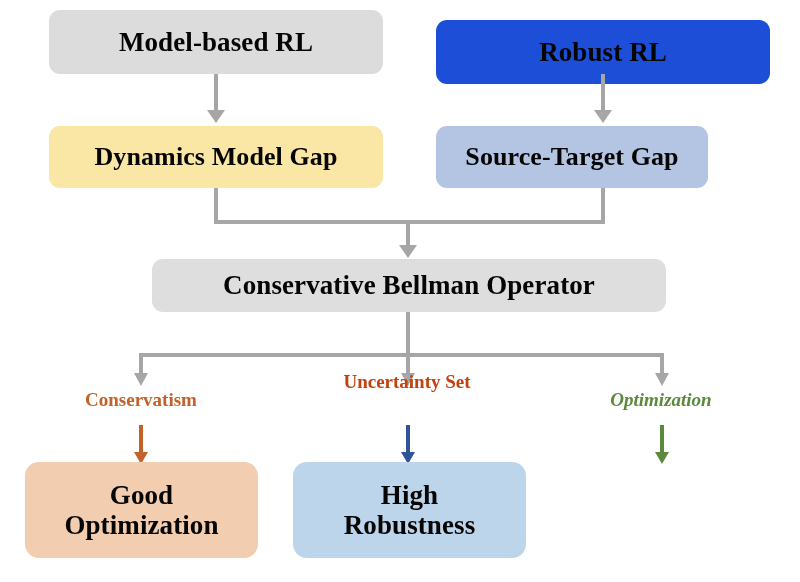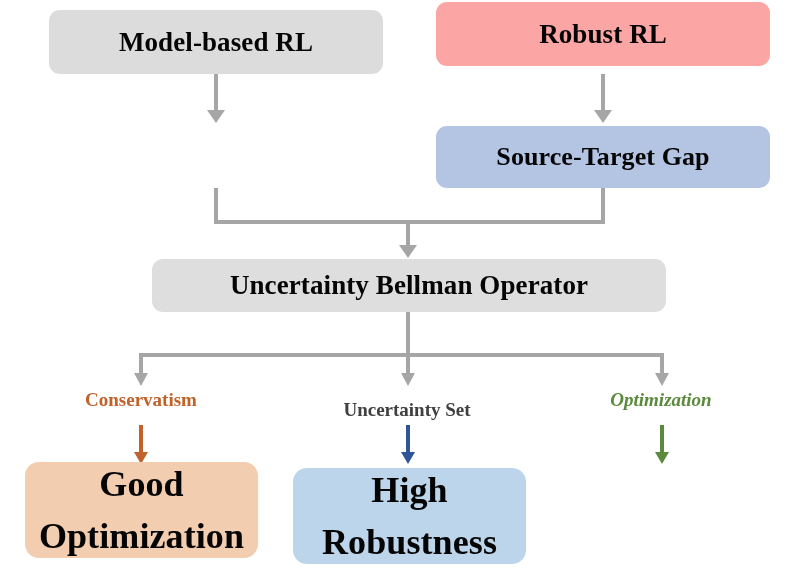--- a/index.html
+++ b/index.html
@@ -25,21 +25,21 @@
     color: #050505;
     font-weight: bold;
     line-height: 1.12;
     box-sizing: border-box;
     padding: 2px 6px;
     letter-spacing: 0.1px;
   }
   .node.row1 { font-size: 27px; }
   .node.row2 { font-size: 26px; }
   .node.bellman { font-size: 27px; }
-  .node.outcome { font-size: 36px; border-radius: 14px; justify-content: space-between; }
+  .node.outcome { font-size: 27px; border-radius: 14px; }
 
   .edge-label {
     position: absolute;
     font-weight: bold;
     font-size: 19px;
     text-align: center;
     white-space: nowrap;
     line-height: 1;
   }
 
@@ -68,62 +68,65 @@
 </style>
 </head>
 <body>
 
 <div id="diagram-root">
 
   <div class="node row1" style="left:49px; top:10px; width:334px; height:64px; background:#dcdcdc;">
     <span>Model-based RL</span>
   </div>
 
-  <div class="node row1" style="left:436px; top:2px; width:334px; height:64px; background:#fca5a5;">
+  <div class="node row1" style="left:436px; top:20px; width:334px; height:64px; background:#1d4ed8;">
     <span>Robust RL</span>
   </div>
 
   <div class="conn v" style="left:214px; top:74px; height:42px;"></div>
   <div class="arrowhead grey" style="left:207px; top:110px;"></div>
 
   <div class="conn v" style="left:601px; top:74px; height:42px;"></div>
   <div class="arrowhead grey" style="left:594px; top:110px;"></div>
 
+  <div class="node row2" style="left:49px; top:126px; width:334px; height:62px; background:#fae7a6;">
+    <span>Dynamics Model Gap</span>
+  </div>
 
-  <div class="node row2" style="left:436px; top:126px; width:334px; height:62px; background:#b4c4e3;">
+  <div class="node row2" style="left:436px; top:126px; width:272px; height:62px; background:#b4c4e3;">
     <span>Source-Target Gap</span>
   </div>
 
   <div class="conn v" style="left:214px; top:188px; height:36px;"></div>
   <div class="conn v" style="left:601px; top:188px; height:36px;"></div>
   <div class="conn h" style="left:214px; top:220px; width:391px;"></div>
   <div class="conn v" style="left:406px; top:220px; height:30px;"></div>
   <div class="arrowhead grey" style="left:399px; top:245px;"></div>
 
   <div class="node bellman" style="left:152px; top:259px; width:514px; height:53px; background:#dedede;">
-    <span>Uncertainty Bellman Operator</span>
+    <span>Conservative Bellman Operator</span>
   </div>
 
   <div class="conn v" style="left:406px; top:312px; height:44px;"></div>
   <div class="conn h" style="left:139px; top:353px; width:525px;"></div>
 
   <div class="conn v" style="left:139px; top:353px; height:24px;"></div>
   <div class="arrowhead grey small" style="left:134px; top:373px;"></div>
 
   <div class="conn v" style="left:406px; top:353px; height:24px;"></div>
   <div class="arrowhead grey small" style="left:401px; top:373px;"></div>
 
   <div class="conn v" style="left:660px; top:353px; height:24px;"></div>
   <div class="arrowhead grey small" style="left:655px; top:373px;"></div>
 
   <div class="edge-label" style="left:0px; top:390px; width:282px; color:#c0622a;">
     <span>Conservatism</span>
   </div>
 
-  <div class="edge-label" style="left:268px; top:400px; width:278px; color:#404040;">
+  <div class="edge-label" style="left:268px; top:372px; width:278px; color:#c2410c;">
     <span>Uncertainty Set</span>
   </div>
 
   <div class="edge-label" style="left:525px; top:390px; width:272px; color:#5b8a3c;font-style:italic;">
     <span>Optimization</span>
   </div>
 
   <div class="conn-accent v" style="left:139px; top:425px; height:30px; background:#c0622a;"></div>
   <div class="arrowhead small" style="left:134px; top:452px; border-top:12px solid #c0622a;"></div>
 
@@ -131,19 +134,19 @@
   <div class="arrowhead small" style="left:401px; top:452px; border-top:12px solid #2f5597;"></div>
 
   <div class="conn-accent v" style="left:660px; top:425px; height:30px; background:#5b8a3c;"></div>
   <div class="arrowhead small" style="left:655px; top:452px; border-top:12px solid #5b8a3c;"></div>
 
   <div class="node outcome" style="left:25px; top:462px; width:233px; height:96px; background:#f2cdb0; flex-direction:column;">
     <span>Good</span>
     <span>Optimization</span>
   </div>
 
-  <div class="node outcome" style="left:293px; top:462px; width:233px; height:96px; background:#bcd5ea; flex-direction:column;margin-top:6px;">
+  <div class="node outcome" style="left:293px; top:462px; width:233px; height:96px; background:#bcd5ea; flex-direction:column;">
     <span>High</span>
     <span>Robustness</span>
   </div>
 
 
 </div>
 
 </body></html>

